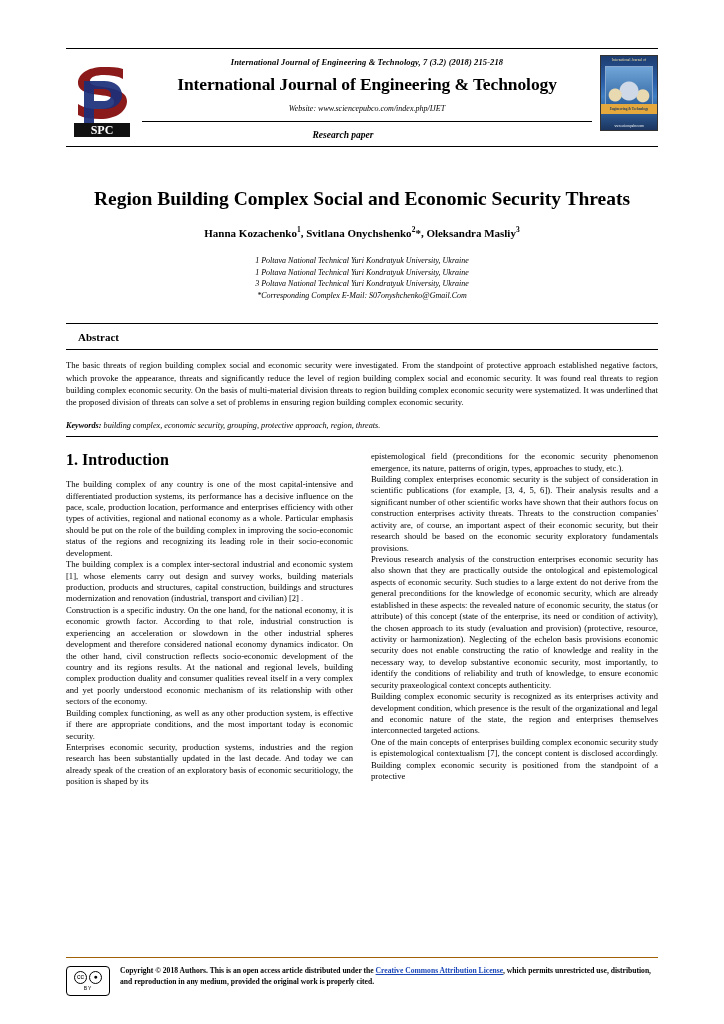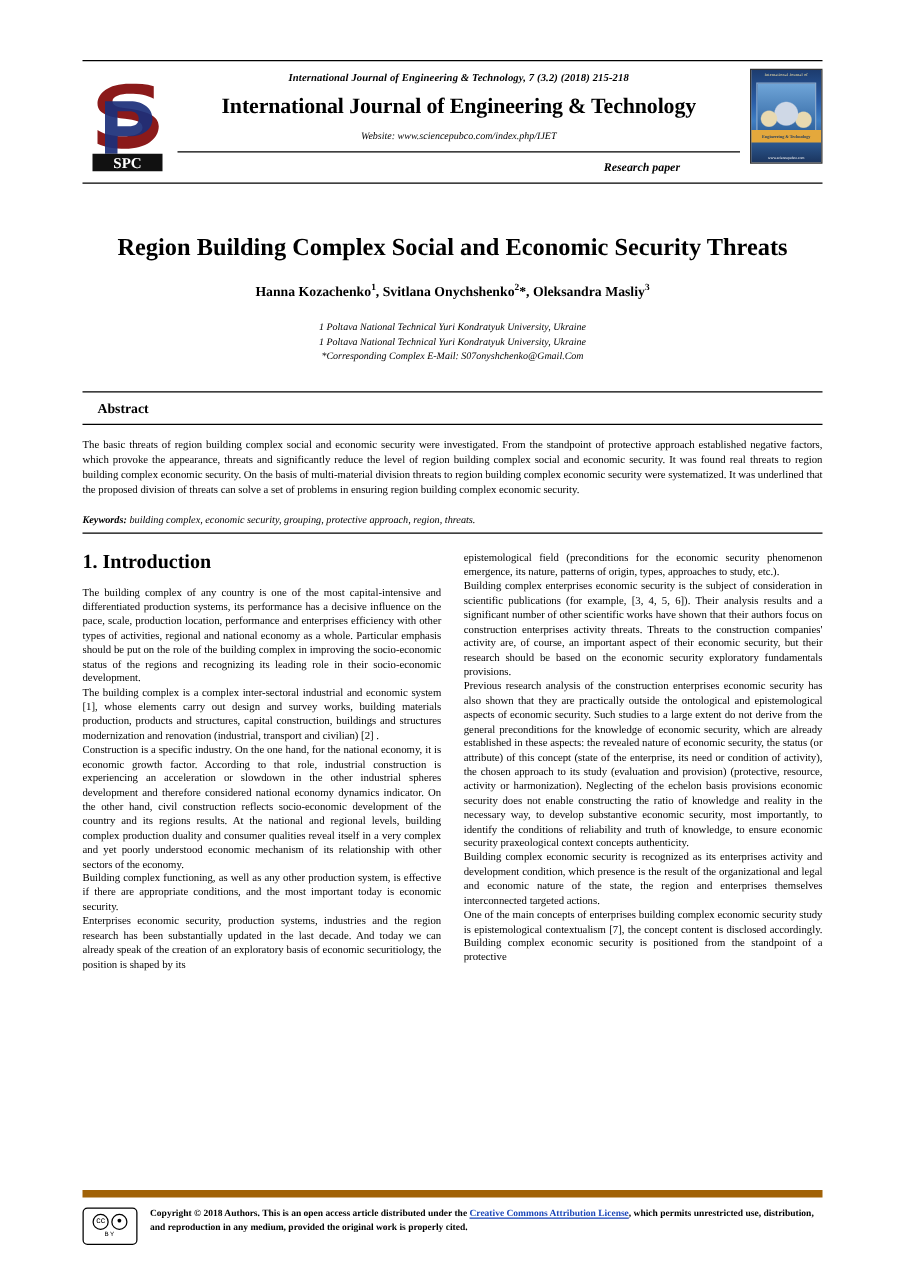--- a/index.html
+++ b/index.html
@@ -59,21 +59,21 @@
     margin-bottom: 9px;
     letter-spacing: -0.1px;
   }
   .website-line {
     font-size: 8px;
     font-style: italic;
     margin-bottom: 8px;
   }
   .paper-type-row {
     border-top: 1px solid #000;
-    text-align: right;
+    text-align: center;
     padding: 2px 2px 0 0;
   }
   .paper-type {
     font-size: 9.5px;
     font-weight: bold;
     font-style: italic;
     margin-right: 46px;
   }
   .cover-box {
     width: 58px;
@@ -191,21 +191,21 @@
     margin: 0 0 0 0;
     hyphens: auto;
   }
 
   
   .footer {
     position: absolute;
     left: 66px;
     right: 66px;
     bottom: 28px;
-    border-top: 6px solid #a16207;
+    border-top: 1px solid #a16207;
     padding-top: 6px;
     display: flex;
     align-items: flex-start;
     gap: 10px;
     justify-content: flex-end;
   }
   .cc-badge {
     width: 42px;
     height: 28px;
     flex: 0 0 42px;
@@ -274,20 +274,21 @@
       </div>
     </div>
   </div>
 
   <div class="title-block">
     <div class="paper-title">Region Building Complex Social and Economic Security Threats</div>
     <div class="authors">Hanna Kozachenko<sup>1</sup>, Svitlana Onychshenko<sup>2</sup>*, Oleksandra Masliy<sup>3</sup></div>
     <div class="affiliations">
       <div>1 Poltava National Technical Yuri Kondratyuk University, Ukraine</div>
       <div>1 Poltava National Technical Yuri Kondratyuk University, Ukraine</div>
+      <div>3 Poltava National Technical Yuri Kondratyuk University, Ukraine</div>
       <div>*Corresponding Complex E-Mail: S07onyshchenko@Gmail.Com</div>
     </div>
   </div>
 
   <div class="rule"></div>
   <div class="abstract-head">Abstract</div>
   <div class="rule-thin"></div>
   <div class="abstract-body">The basic threats of region building complex social and economic security were investigated. From the standpoint of protective approach established negative factors, which provoke the appearance, threats and significantly reduce the level of region building complex social and economic security. It was found real threats to region building complex economic security. On the basis of multi-material division threats to region building complex economic security were systematized. It was underlined that the proposed division of threats can solve a set of problems in ensuring region building complex economic security.</div>
   <div class="keywords">
     <b>Keywords:</b><span> building complex, economic security, grouping, protective approach, region, threats.</span>

